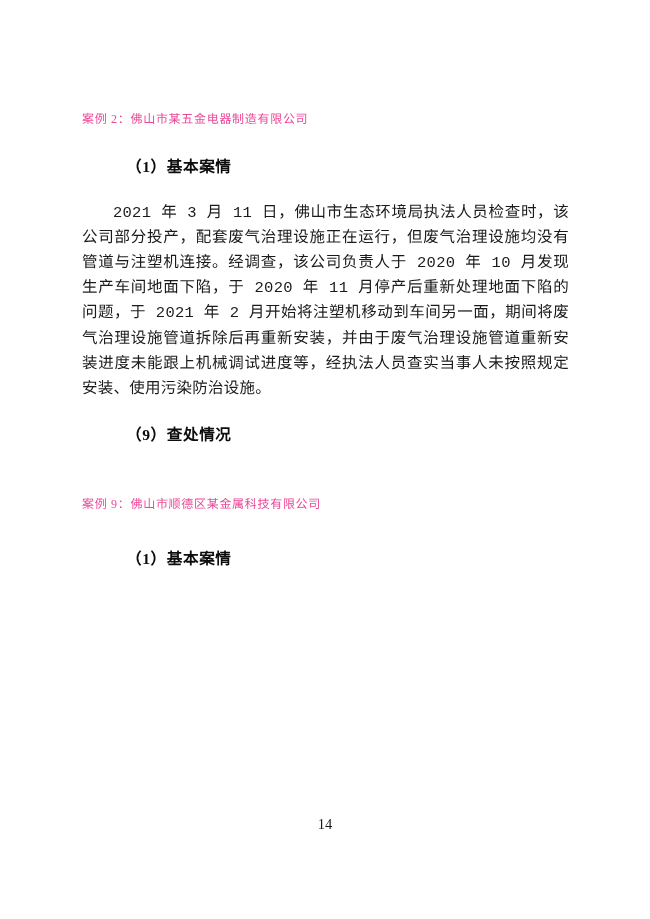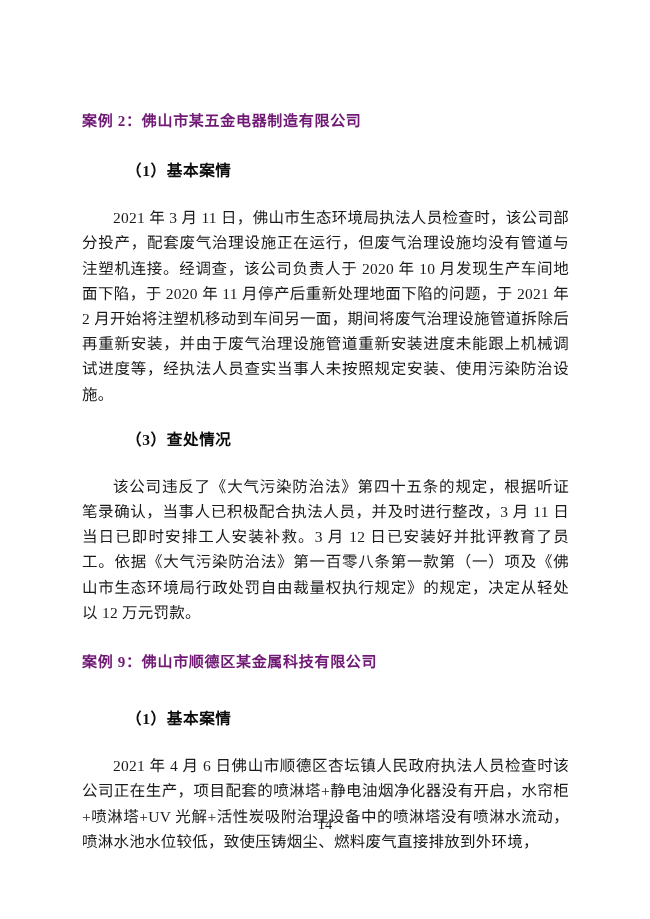--- a/index.html
+++ b/index.html
@@ -23,25 +23,25 @@
     box-sizing: border-box;
   }
   .content {
     position: absolute;
     left: 82px;
     top: 110px;
     width: 487px;
   }
   
   .case-heading {
-    font-size: 15px;
-    font-weight: bold;
+    font-size: 12px;
+    font-weight: normal;
     line-height: 1.55;
     letter-spacing: 0.7px;
-    color: #701a75;
+    color: #ec4899;
     white-space: nowrap;
     margin: 0;
   }
   
   .sub-heading {
     font-size: 15.6px;
     font-weight: bold;
     line-height: 1.6;
     letter-spacing: 0.6px;
     color: #0d0d0d;
@@ -55,20 +55,21 @@
     letter-spacing: 0.25px;
     text-align: justify;
     text-justify: inter-character;
     text-indent: 31px;
     margin: 0;
     color: #1a1a1a;
     word-break: break-all;
   }
   .body-par.last-justify {
     text-align-last: left;
+    font-family: Liberation Mono, monospace;
   }
   
   .gap-sm { height: 8px; }
   .gap-md { height: 13px; }
   .gap-lg { height: 20px; }
   .gap-xl { height: 26px; }
 
   
   .page-number {
     position: absolute;
@@ -94,35 +95,33 @@
     <div class="gap-md"></div>
 
     <h3 class="sub-heading">（1）基本案情</h3>
 
     <div class="gap-sm"></div>
 
     <p class="body-par last-justify">2021 年 3 月 11 日，佛山市生态环境局执法人员检查时，该公司部分投产，配套废气治理设施正在运行，但废气治理设施均没有管道与注塑机连接。经调查，该公司负责人于 2020 年 10 月发现生产车间地面下陷，于 2020 年 11 月停产后重新处理地面下陷的问题，于 2021 年 2 月开始将注塑机移动到车间另一面，期间将废气治理设施管道拆除后再重新安装，并由于废气治理设施管道重新安装进度未能跟上机械调试进度等，经执法人员查实当事人未按照规定安装、使用污染防治设施。</p>
 
     <div class="gap-sm"></div>
 
-    <h3 class="sub-heading">（3）查处情况</h3>
+    <h3 class="sub-heading">（9）查处情况</h3>
 
     <div class="gap-sm"></div>
 
-    <p class="body-par last-justify">该公司违反了《大气污染防治法》第四十五条的规定，根据听证笔录确认，当事人已积极配合执法人员，并及时进行整改，3 月 11 日当日已即时安排工人安装补救。3 月 12 日已安装好并批评教育了员工。依据《大气污染防治法》第一百零八条第一款第（一）项及《佛山市生态环境局行政处罚自由裁量权执行规定》的规定，决定从轻处以 12 万元罚款。</p>
 
     <div class="gap-xl"></div>
 
     <h2 class="case-heading">案例 9：佛山市顺德区某金属科技有限公司</h2>
 
     <div class="gap-lg"></div>
 
     <h3 class="sub-heading">（1）基本案情</h3>
 
     <div class="gap-sm"></div>
 
-    <p class="body-par">2021 年 4 月 6 日佛山市顺德区杏坛镇人民政府执法人员检查时该公司正在生产，项目配套的喷淋塔+静电油烟净化器没有开启，水帘柜+喷淋塔+UV 光解+活性炭吸附治理设备中的喷淋塔没有喷淋水流动，喷淋水池水位较低，致使压铸烟尘、燃料废气直接排放到外环境，</p>
 
   </div>
 
   <div class="page-number">14</div>
 
 </div>
 
 </body></html>

